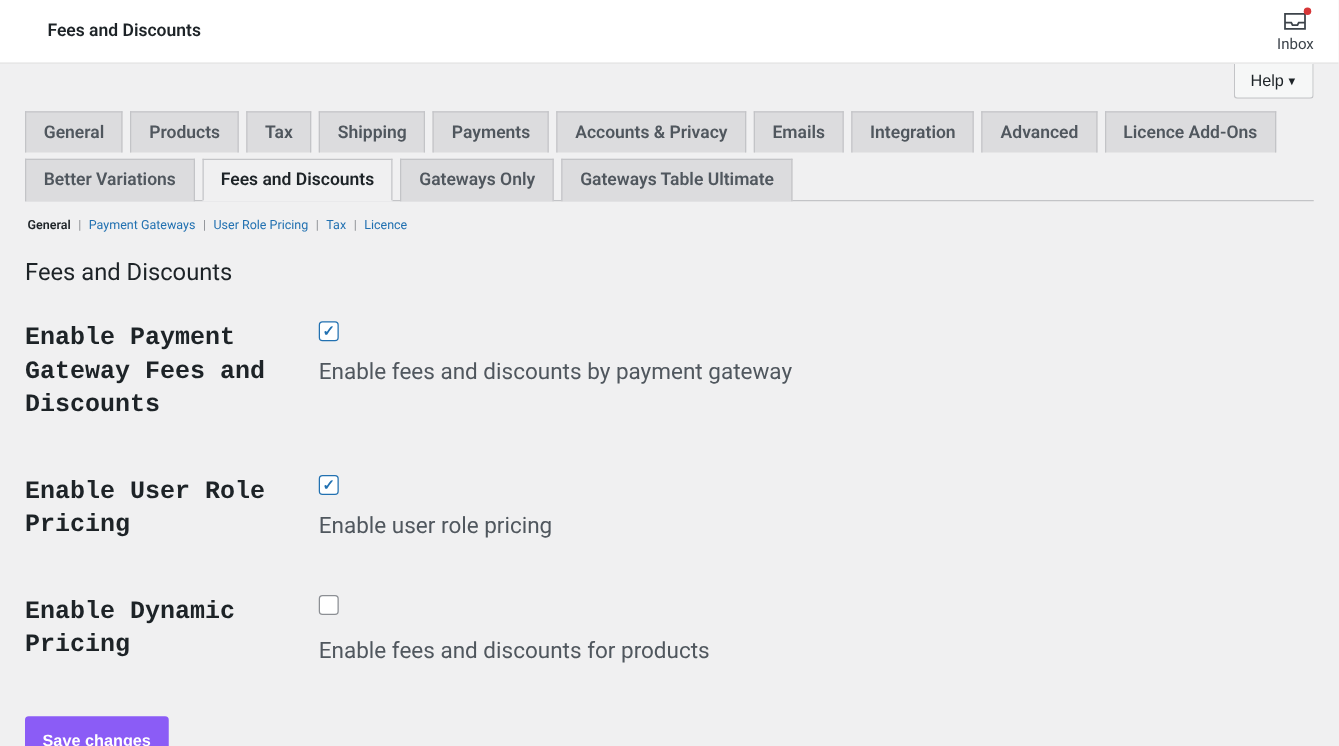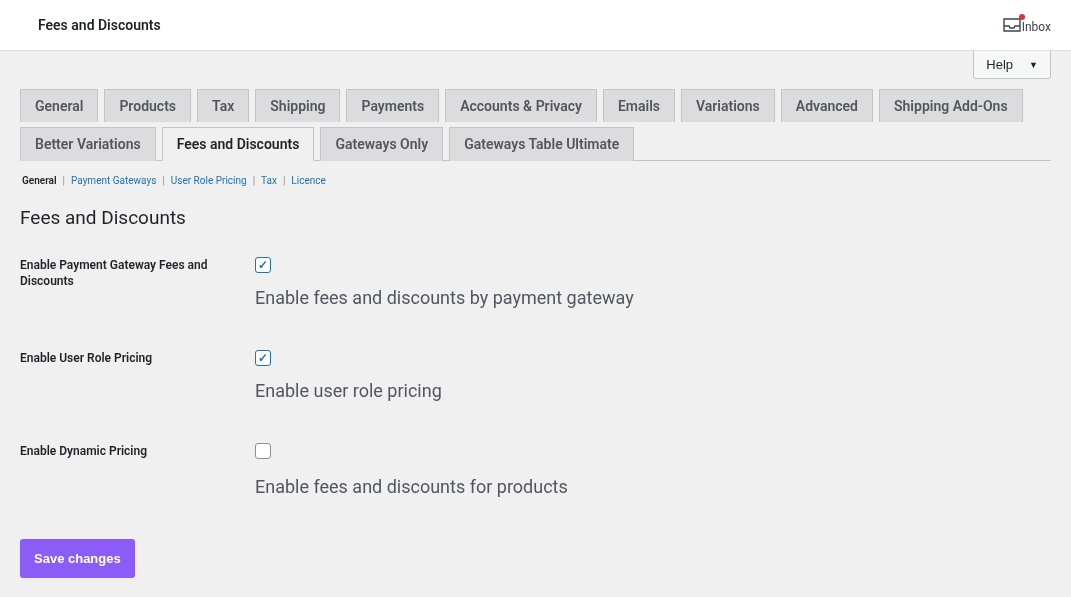--- a/index.html
+++ b/index.html
@@ -1,43 +1,43 @@
 <!DOCTYPE html>
 <html><head>
 <meta charset="utf-8">
 <style>
 * { margin:0; padding:0; box-sizing:border-box; }
 body { font-family:-apple-system,BlinkMacSystemFont,"Segoe UI",Roboto,sans-serif; font-size:13px; color:#1d2327; background:#f0f0f1; }
 
 .topbar { background:#fff; height:51px; display:flex; align-items:center; padding:0 20px 0 38px; justify-content:space-between; border-bottom:1px solid #e0e0e0; }
 .topbar-title { font-size:14px; font-weight:600; color:#1d2327; }
-.inbox-wrap { display:flex; flex-direction:row; align-items:center; cursor:pointer; padding:4px 0; }
+.inbox-wrap { display:flex; flex-direction:column; align-items:center; cursor:pointer; padding:4px 0; }
 .inbox-icon { width:20px; height:16px; position:relative; }
 .inbox-icon svg { display:block; }
 .inbox-dot { position:absolute; top:-3px; right:-3px; width:6px; height:6px; border-radius:50%; background:#d63638; }
 .inbox-label { font-size:12px; color:#3c434a; margin-top:3px; }
 
 .help-row { display:flex; justify-content:flex-end; padding:0 20px 0 0; }
-.help-btn { background:#f6f7f7; border:1px solid #c3c4c7; border-top:none; padding:6px 12px; font-size:13px; color:#1d2327; cursor:pointer; border-radius:0 0 3px 3px; display:flex; align-items:center; gap:16px; }
+.help-btn { background:#f6f7f7; border:1px solid #c3c4c7; border-top:none; padding:6px 12px; font-size:13px; color:#1d2327; cursor:pointer; border-radius:0 0 3px 3px; display:flex; align-items:center; gap:2px; }
 .help-caret { font-size:9px; }
 
 .content { padding:10px 20px 20px 20px; }
 .tabs-row { display:flex; flex-wrap:wrap; gap:0; border-bottom:1px solid #c3c4c7; margin-bottom:14px; }
 .tab { background:#dcdcde; border:1px solid #c3c4c7; border-bottom:none; padding:8px 14px; margin-right:6px; margin-bottom:-1px; font-size:14px; color:#50575e; font-weight:600; cursor:pointer; }
 .tab.active { background:#f0f0f1; border-bottom:1px solid #f0f0f1; color:#1d2327; }
 
 .subnav { margin-bottom:20px; font-size:10px; }
 .subnav .item { color:#2271b1; text-decoration:none; cursor:pointer; padding:0 2px; }
 .subnav .item.current { color:#1d2327; font-weight:600; }
 .subnav .sep { color:#8c8f94; margin:0 4px; }
 
 h2.section-title { font-size:19px; font-weight:400; color:#1d2327; margin-bottom:28px; }
 
 .form-row { display:flex; margin-bottom:42px; }
-.form-label { width:235px; font-weight:600; font-size:12px; color:#1d2327; line-height:1.35; padding-right:10px; }
+.form-label { width:235px; font-weight:600; font-size:20px; color:#1d2327; line-height:1.35; padding-right:10px;font-family:Liberation Mono, monospace; }
 .form-field { flex:1; }
 .chk { width:16px; height:16px; border:1px solid #8c8f94; border-radius:3px; background:#fff; display:inline-flex; align-items:center; justify-content:center; cursor:pointer; }
 .chk.checked { border-color:#2271b1; }
 .chk.checked::after { content:"✓"; color:#2271b1; font-size:12px; font-weight:700; line-height:1; }
 .desc { font-size:18px; color:#50575e; margin-top:14px; }
 
 .save-btn { background:#8b5cf6; color:#fff; border:none; padding:12px 14px; font-size:13px; border-radius:3px; cursor:pointer;font-weight:bold; }
 </style>
 </head>
 <body>
@@ -64,23 +64,23 @@
 
 <div class="content">
   <div class="tabs-row" id="tabs-row">
       <div class="tab">General</div>
       <div class="tab">Products</div>
       <div class="tab">Tax</div>
       <div class="tab">Shipping</div>
       <div class="tab">Payments</div>
       <div class="tab">Accounts &amp; Privacy</div>
       <div class="tab">Emails</div>
-      <div class="tab">Variations</div>
+      <div class="tab">Integration</div>
       <div class="tab">Advanced</div>
-      <div class="tab">Shipping Add-Ons</div>
+      <div class="tab">Licence Add-Ons</div>
       <div style="flex-basis: 100%; height: 6px;"></div>
       <div class="tab">Better Variations</div>
       <div class="tab active">Fees and Discounts</div>
       <div class="tab">Gateways Only</div>
       <div class="tab">Gateways Table Ultimate</div>
     </div>
   <div class="subnav" id="subnav"><a class="item current">General</a><span class="sep">|</span><a class="item">Payment Gateways</a><span class="sep">|</span><a class="item">User Role Pricing</a><span class="sep">|</span><a class="item">Tax</a><span class="sep">|</span><a class="item">Licence</a></div>
   <h2 class="section-title">Fees and Discounts</h2>
   <div id="settings-block">
       <div class="form-row">

